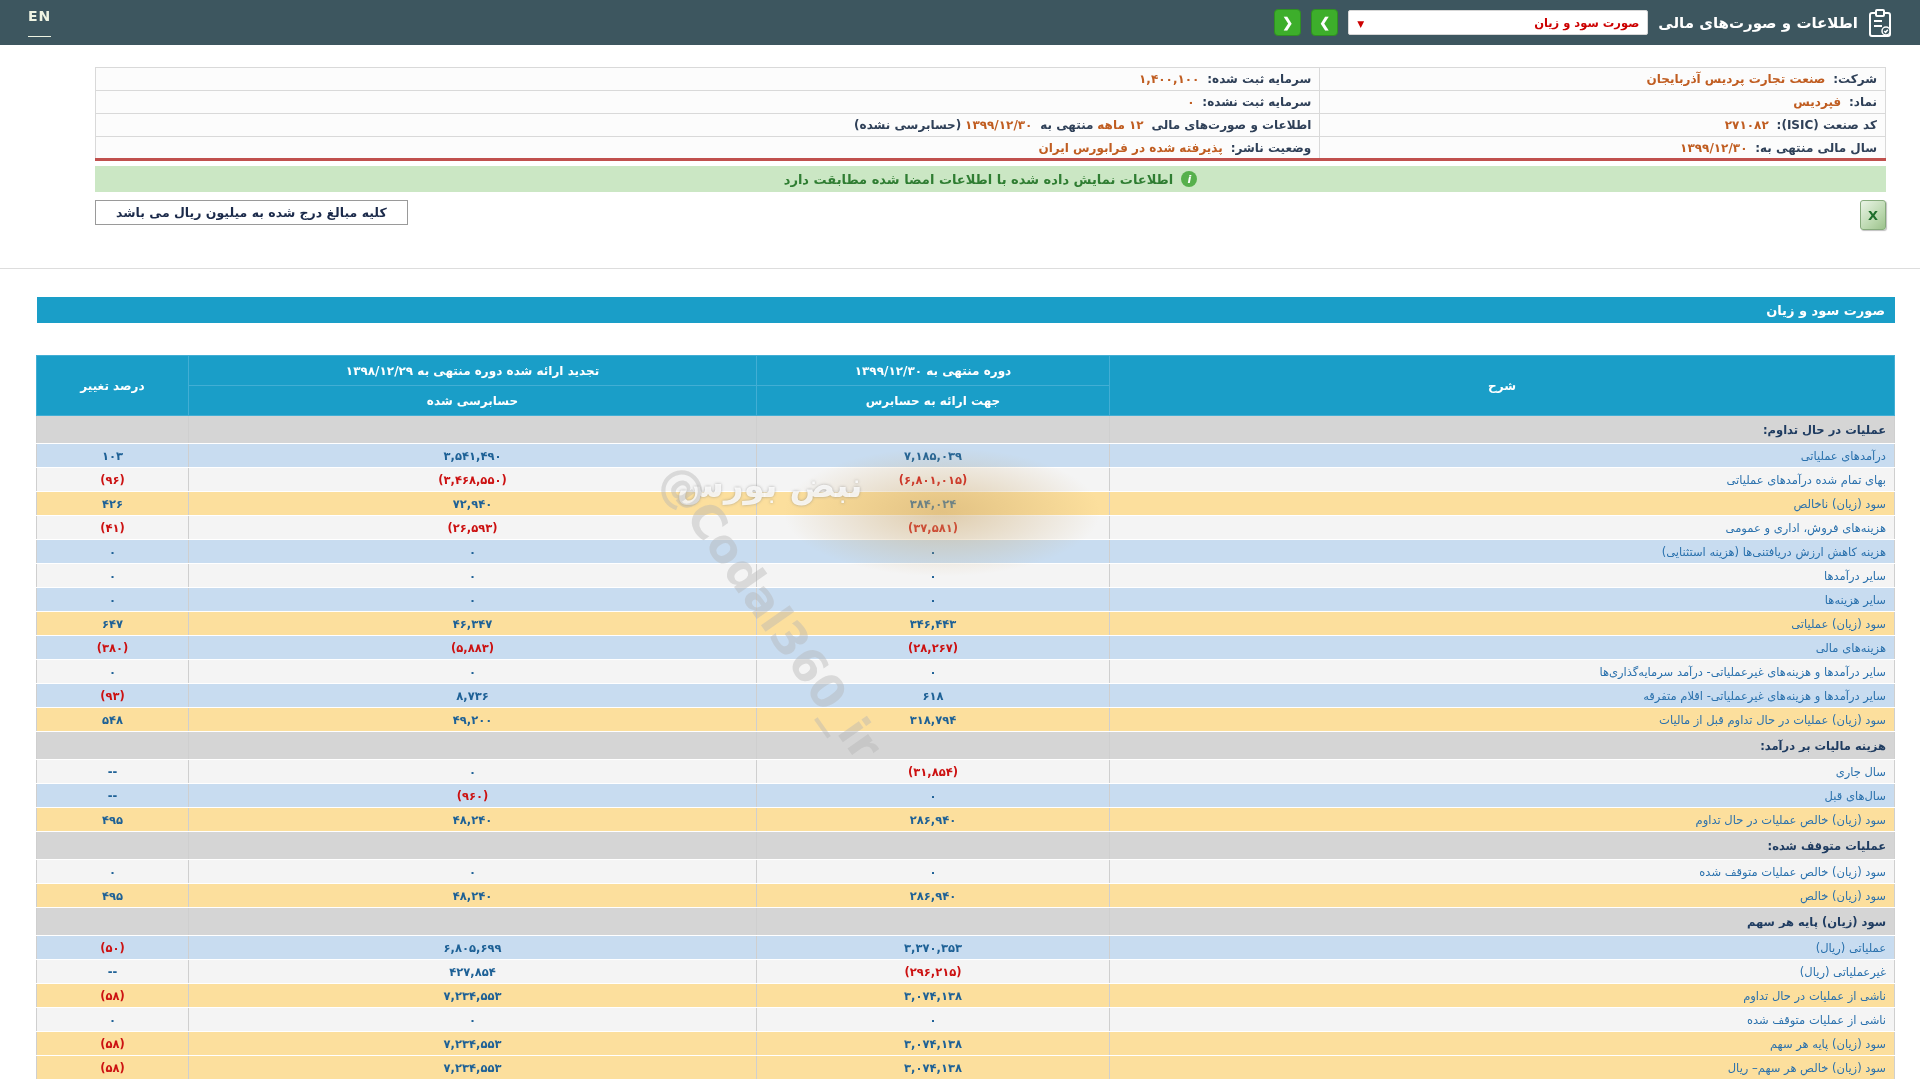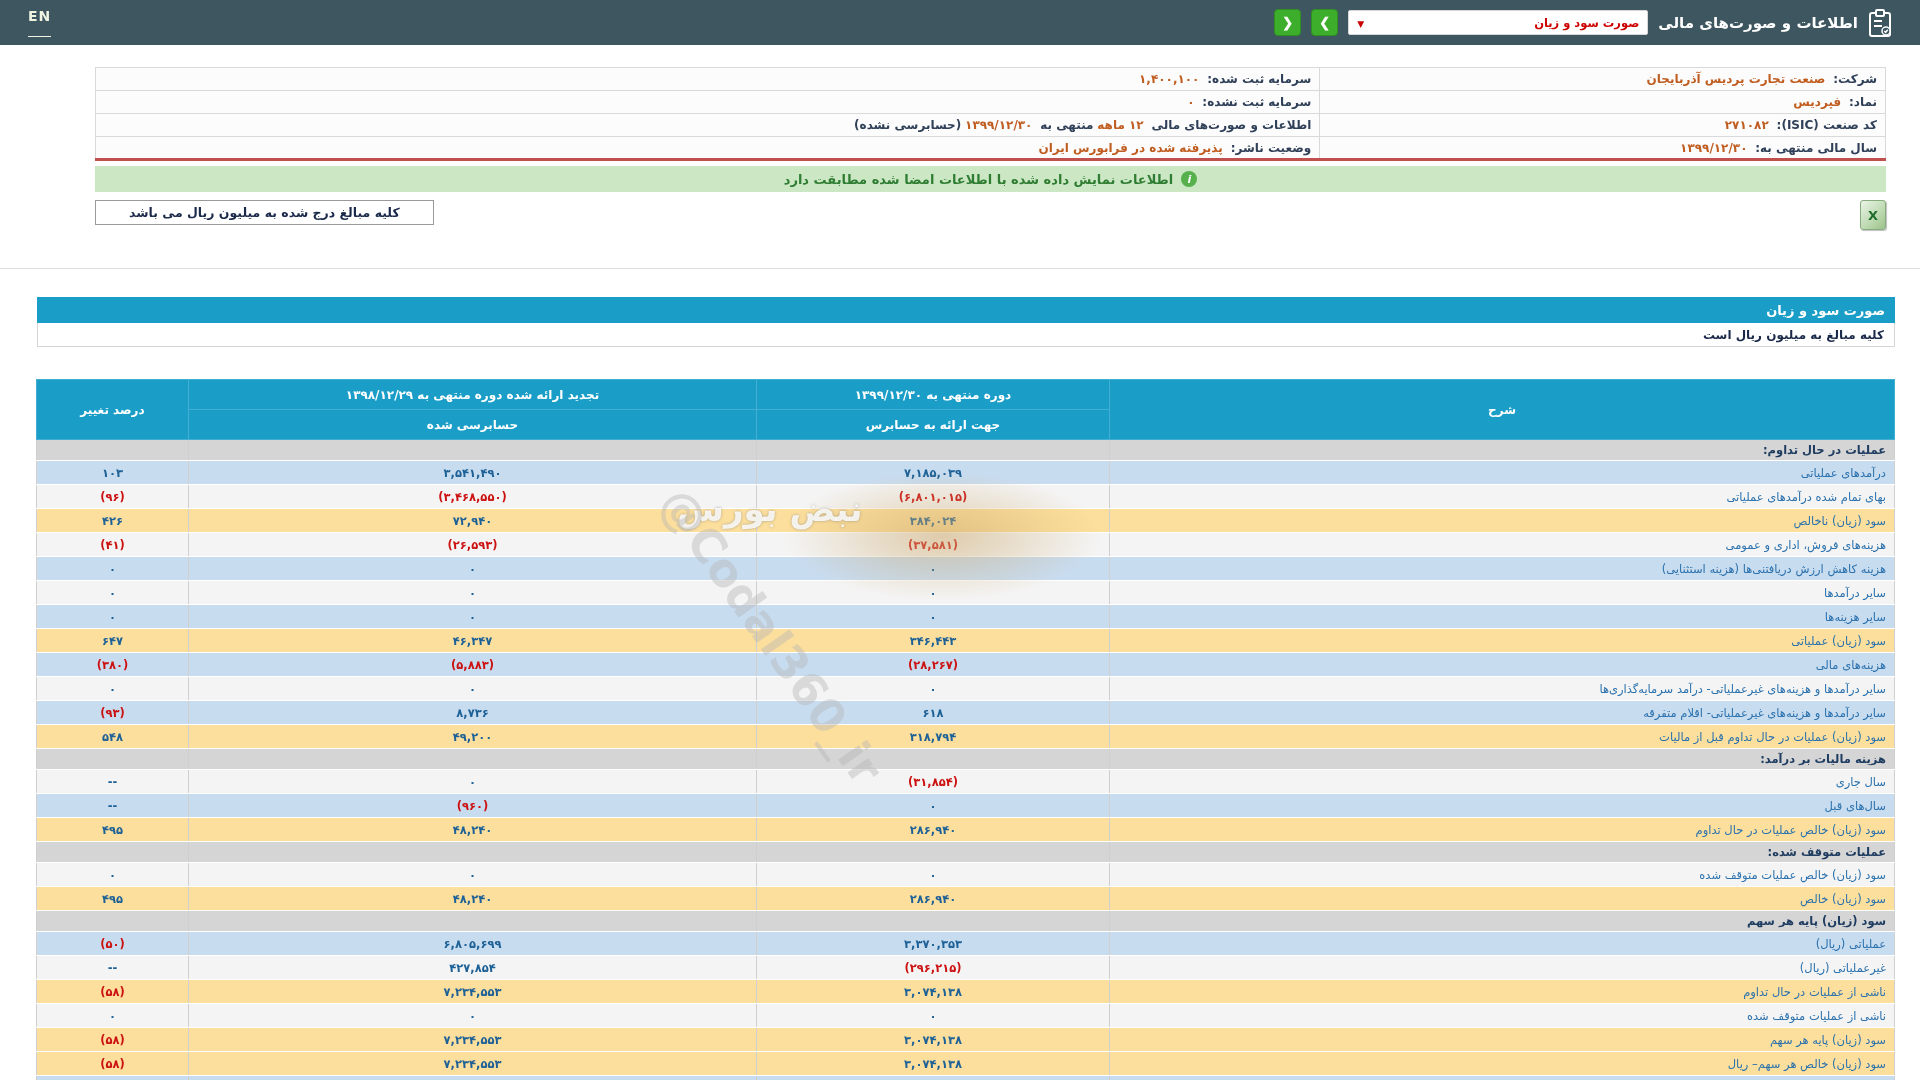--- a/index.html
+++ b/index.html
@@ -71,21 +71,21 @@
   
   .units-strip{width:1791px;margin:8px 34px 0 auto;display:flex;align-items:flex-start;
     justify-content:space-between;height:34px;}
   .excel-btn{
     width:26px;height:30px;border:1px solid #86ab7c;border-radius:3px;cursor:pointer;
     background:linear-gradient(135deg,#eaf4e6 0%,#bcd9b0 60%,#9cc28c 100%);
     display:flex;align-items:center;justify-content:center;
     color:#1f6e2c;font-weight:bold;font-size:13px;box-shadow:1px 1px 1px rgba(0,0,0,.25);
   }
   .units-box{
-    border:1px solid #9a9a9a;background:#fff;padding:4px 33px;font-size:12.5px;
+    border:1px solid #9a9a9a;background:#fff;padding:4px 20px;font-size:12.5px;
     font-weight:bold;color:#1b2a4a;white-space:nowrap;
   }
   .divider{border:none;border-top:1px solid #dddddd;margin:34px 0 0 0;width:1920px;}
   
   .stmt-area{width:1858px;margin:28px 25px 0 auto;}
   .stmt-title{
     background:var(--accent);color:#fff;font-weight:bold;font-size:13px;
     height:26px;display:flex;align-items:center;padding:0 10px;
   }
   .stmt-units{
@@ -97,21 +97,21 @@
   table.stmt th{
     background:var(--accent);color:#fff;font-weight:bold;font-size:12px;
     border:1px solid #42aed4;height:30px;padding:0 6px;white-space:nowrap;margin-left:24px;
   }
   table.stmt td{
     border-left:1px solid #cfcfcf;border-right:1px solid #cfcfcf;
     border-top:1px solid #ffffff;border-bottom:1px solid #ffffff;
     padding:0 8px;font-size:11.5px;overflow:hidden;white-space:nowrap;
   }
   tr.data-row td{height:24px;}
-  tr.section-row td{height:21px;}
+  tr.section-row td{height:28px;}
   .bg-blue td{background:var(--row-blue);}
   .bg-white td{background:var(--row-white);}
   .bg-yellow td{background:var(--row-yellow);}
   .bg-gray td{background:var(--row-gray);}
   td.desc{text-align:right;color:#2a71ad;}
   tr.section-row td.desc{color:var(--navy-dark);font-weight:bold;}
   td.num{text-align:center;color:var(--navy);font-weight:bold;}
   td.num .neg{color:var(--neg);text-align:center;}
   td.num span{direction:ltr;unicode-bidi:isolate;}
   
@@ -208,21 +208,20 @@
 
 <div class="units-strip">
   <div class="excel-btn">X</div>
   <div class="units-box">کلیه مبالغ درج شده به میلیون ریال می باشد</div>
 </div>
 
 <hr class="divider">
 
 <div class="stmt-area">
   <div class="stmt-title">صورت سود و زیان</div>
-  <div class="stmt-units">کلیه مبالغ به میلیون ریال است</div>
 
   <div class="table-wrap">
     <table class="stmt">
       <colgroup>
         <col style="width:785px">
           <col style="width:353px">
           <col style="width:568px">
           <col style="width:152px">
       </colgroup>
       <thead>

